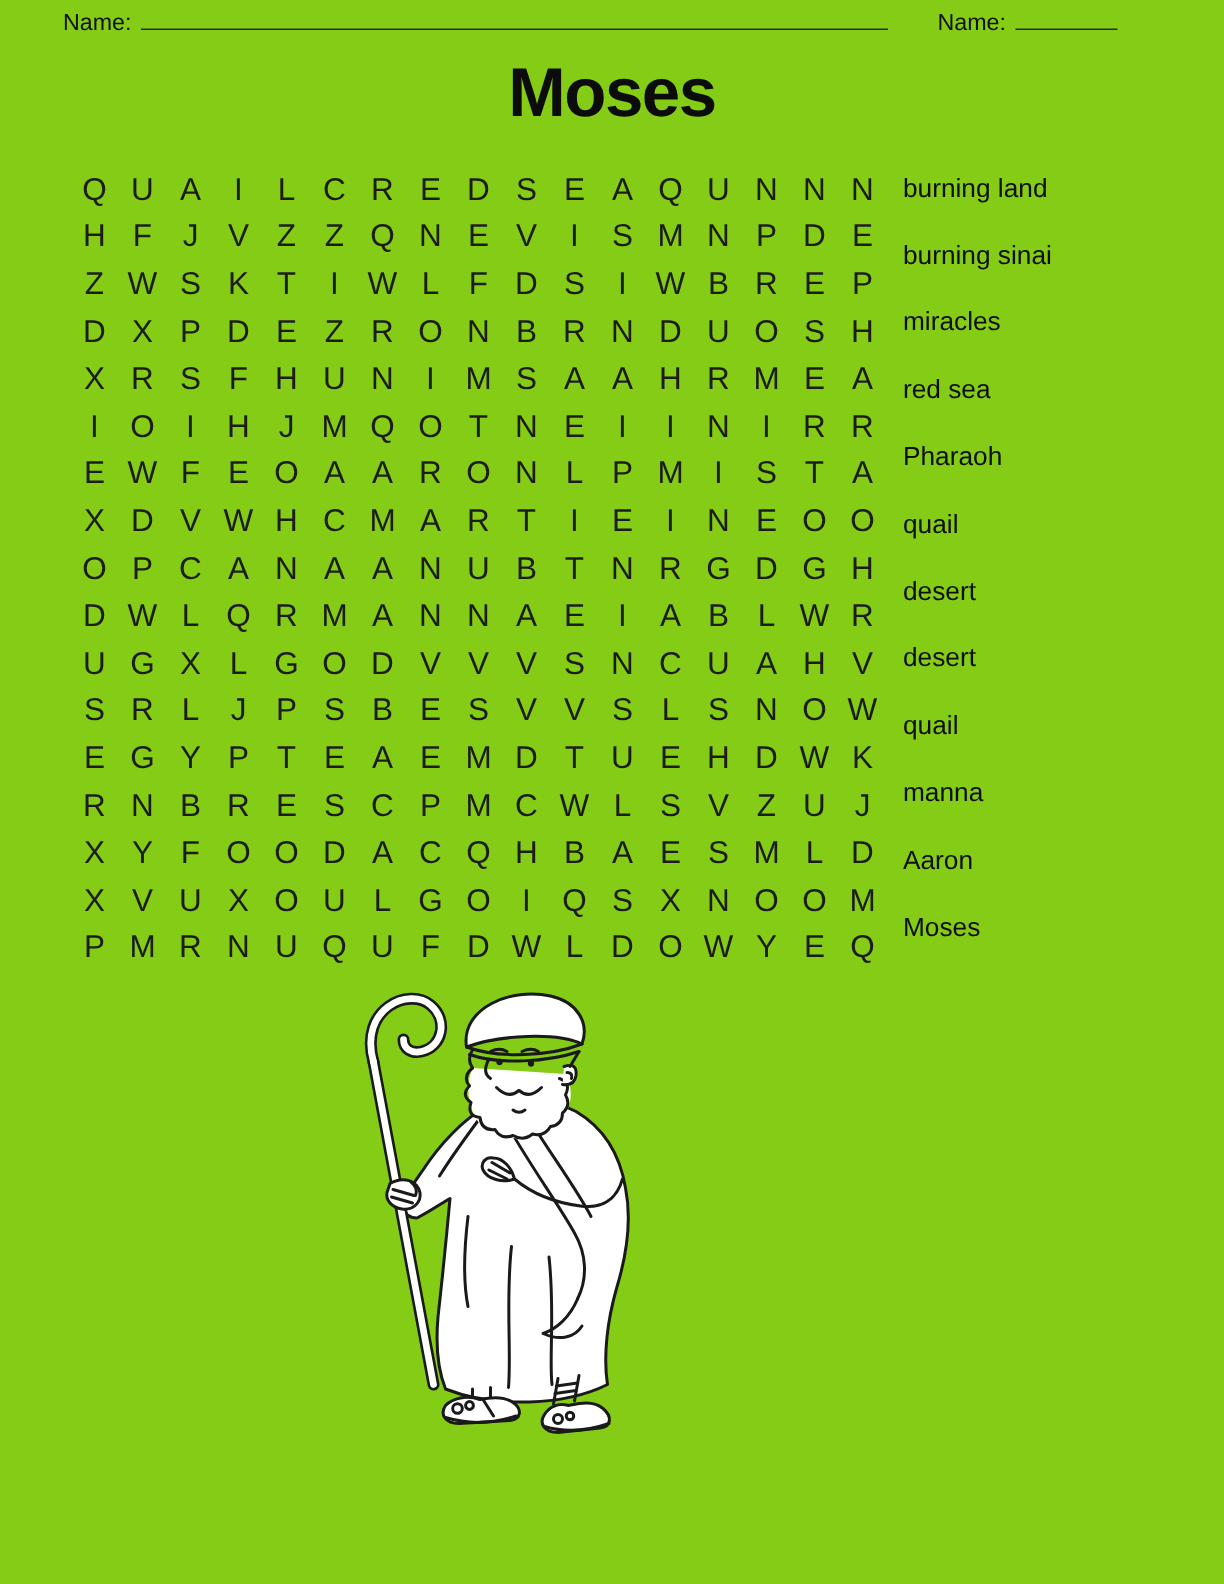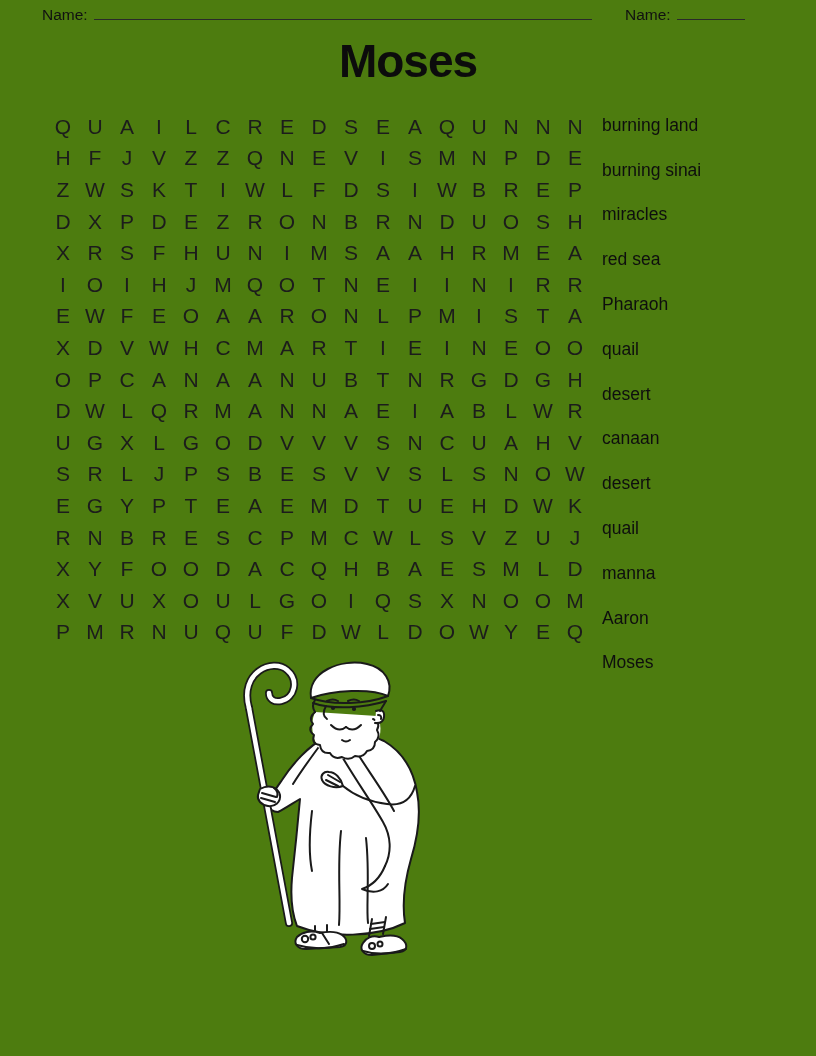--- a/index.html
+++ b/index.html
@@ -1,17 +1,17 @@
 <!DOCTYPE html>
 <html><head>
 <meta charset="utf-8">
 <style>
   html,body{margin:0;padding:0;background:#ffffff;}
   .page{
-    position:relative;width:816px;height:1056px;background:#4d7c0f;
+    position:relative;width:816px;height:1056px;background:#84cc16;
     font-family:"Liberation Sans", sans-serif;color:#111;overflow:hidden;
   }
   
   .hdr-field{position:absolute;top:6px;font-size:15.5px;color:#111;white-space:nowrap;}
   .hdr-name{left:42px;}
   .hdr-date{left:625px;}
   .blank{display:inline-block;border-bottom:1.6px solid #2a2a2a;height:13px;vertical-align:baseline;margin-left:6px;}
   .name-blank{width:498px;}
   .date-blank{width:68px;}
   
@@ -346,21 +346,20 @@
     </div>
 
   <div class="words">
       <div class="word">burning land</div>
       <div class="word">burning sinai</div>
       <div class="word">miracles</div>
       <div class="word">red sea</div>
       <div class="word">Pharaoh</div>
       <div class="word">quail</div>
       <div class="word">desert</div>
-      <div class="word">canaan</div>
       <div class="word">desert</div>
       <div class="word">quail</div>
       <div class="word">manna</div>
       <div class="word">Aaron</div>
       <div class="word">Moses</div>
     </div>
 
   <svg class="art" viewBox="0 0 200 300" role="img" fill="none" stroke="#1a1a1a" stroke-width="2" stroke-linecap="round" stroke-linejoin="round" aria-label="Black and white line drawing of Moses in a robe and sandals holding a shepherd's staff">
 
     <path fill="#ffffff" d="M99,82 C84,90 68,107 57,124 C50,134 44,142 44,149 C44,153 48,156 53,156

